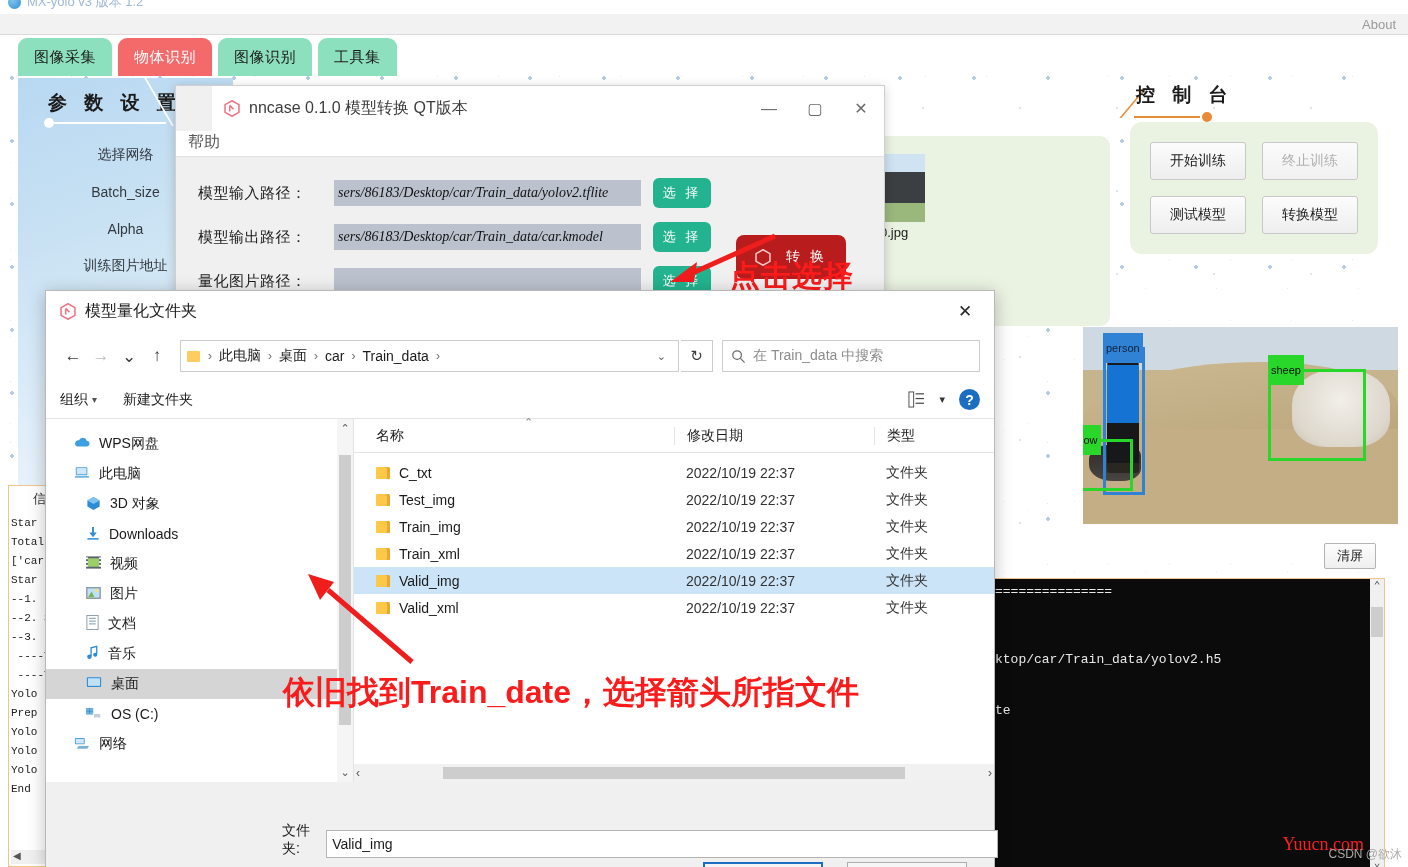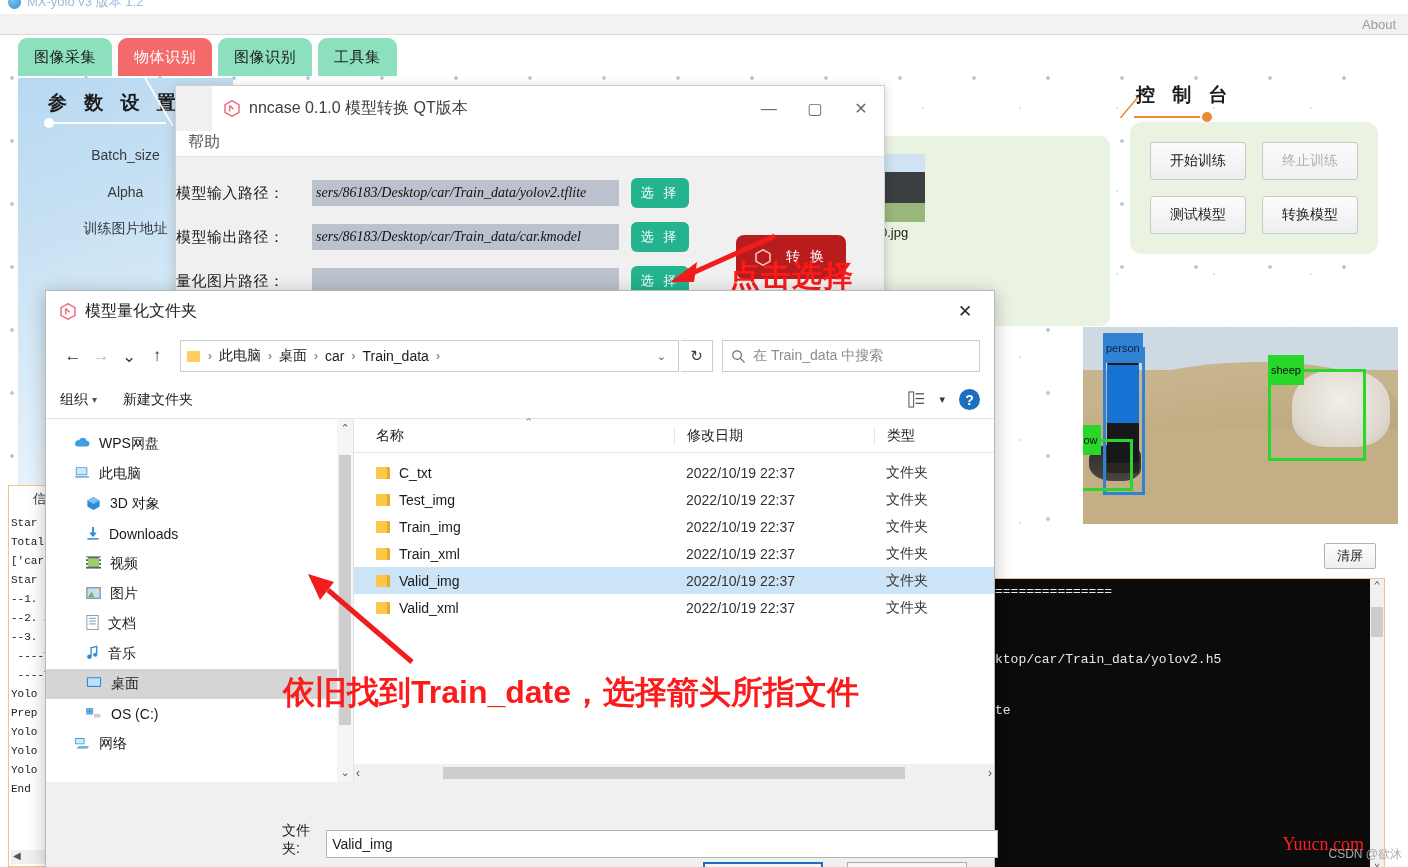--- a/index.html
+++ b/index.html
@@ -225,21 +225,21 @@
   }
   .nn-title .nn-name { font-size: 16px; color: #3d3d3d; }
   .nn-ctrls { position: absolute; right: 0; top: 0; display: flex; height: 45px; }
   .nn-ctrl {
     width: 46px; height: 45px; display:flex; align-items:center; justify-content:center;
     color: #6c6c6c; font-size: 16px;
   }
   .nn-menubar { height: 26px; background: #ffffff; padding-left: 12px;
                 font-size: 16px; color: #5a5a5a; line-height: 22px; border-bottom: 1px solid #e2e2e2; }
   .nn-form { position: relative; padding: 14px 0 0 0; }
-  .nn-row { display: flex; align-items: center; height: 44px; }
+  .nn-row { display: flex; align-items: center; height: 44px; padding-left: 22px; }
   .nn-label { width: 136px; font-size: 15px; color: #1b1b1b; letter-spacing: .5px; }
   .nn-input {
     width: 307px; height: 26px; background: #bbc2cd; border: 0;
     font-family: "Liberation Serif","DejaVu Serif", serif; font-style: italic;
     font-size: 14px; color: #111; padding: 0 4px; line-height: 26px; overflow: hidden; white-space: nowrap;
   }
   .nn-pick {
     margin-left: 12px; width: 58px; height: 30px; border-radius: 6px;
     background: #23b38e; color: #fff; font-size: 13px; letter-spacing: 3px;
     display: flex; align-items: center; justify-content: center;
@@ -398,20 +398,21 @@
 
     <div class="content-pane">
 
       <div class="param-panel">
         <div class="panel-header">
           <div class="panel-title">参 数 设 置</div>
           <div class="panel-rule"></div>
           <div class="panel-diag"></div>
         </div>
         <div class="param-list">
+          <div class="param-item">选择网络</div>
           <div class="param-item">Batch_size</div>
           <div class="param-item">Alpha</div>
           <div class="param-item">训练图片地址</div>
         </div>
       </div>
 
       <div class="mid-green">
         <div class="thumb-wrap">
           <div class="thumb-img"></div>
           <div class="thumb-label">0.jpg</div>

